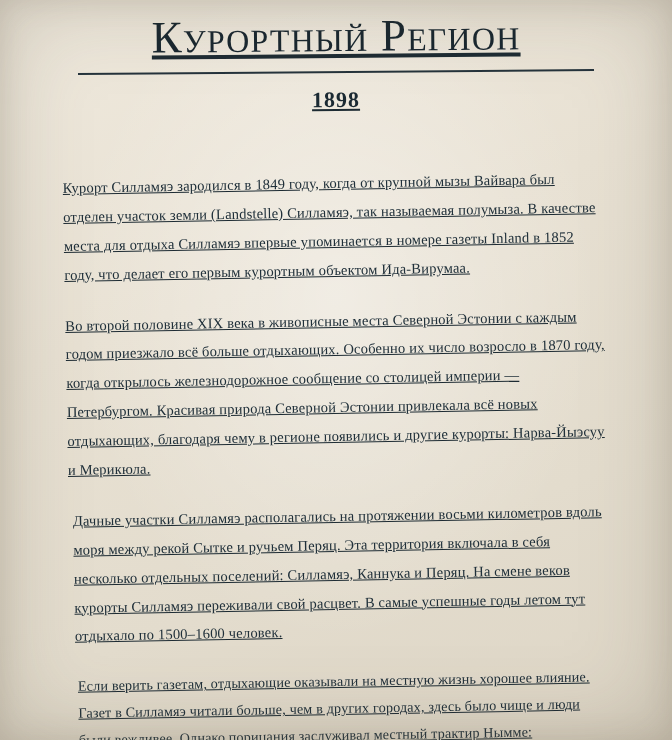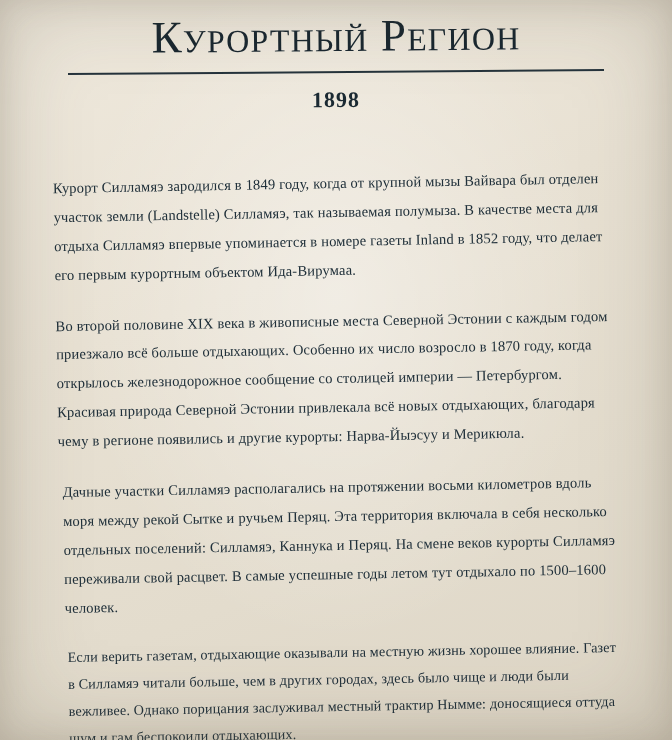--- a/index.html
+++ b/index.html
@@ -26,22 +26,23 @@
   }
   .vignette {
     position: absolute;
     inset: 0;
     box-shadow: inset 0 0 90px rgba(90,80,60,0.26), inset 0 0 28px rgba(120,108,86,0.18);
     pointer-events: none;
   }
   .panel {
     position: absolute;
     inset: 0;
-    padding: 0 40px;
+    padding: 0 50px;
     box-sizing: border-box;
+    text-decoration: underline;
   }
   .title {
     margin: 0;
     padding-top: 10px;
     text-align: center;
     font-family: "Liberation Serif", serif;
     font-size: 45px;
     line-height: 1.18;
     letter-spacing: 1.2px;
     color: #18262f;

